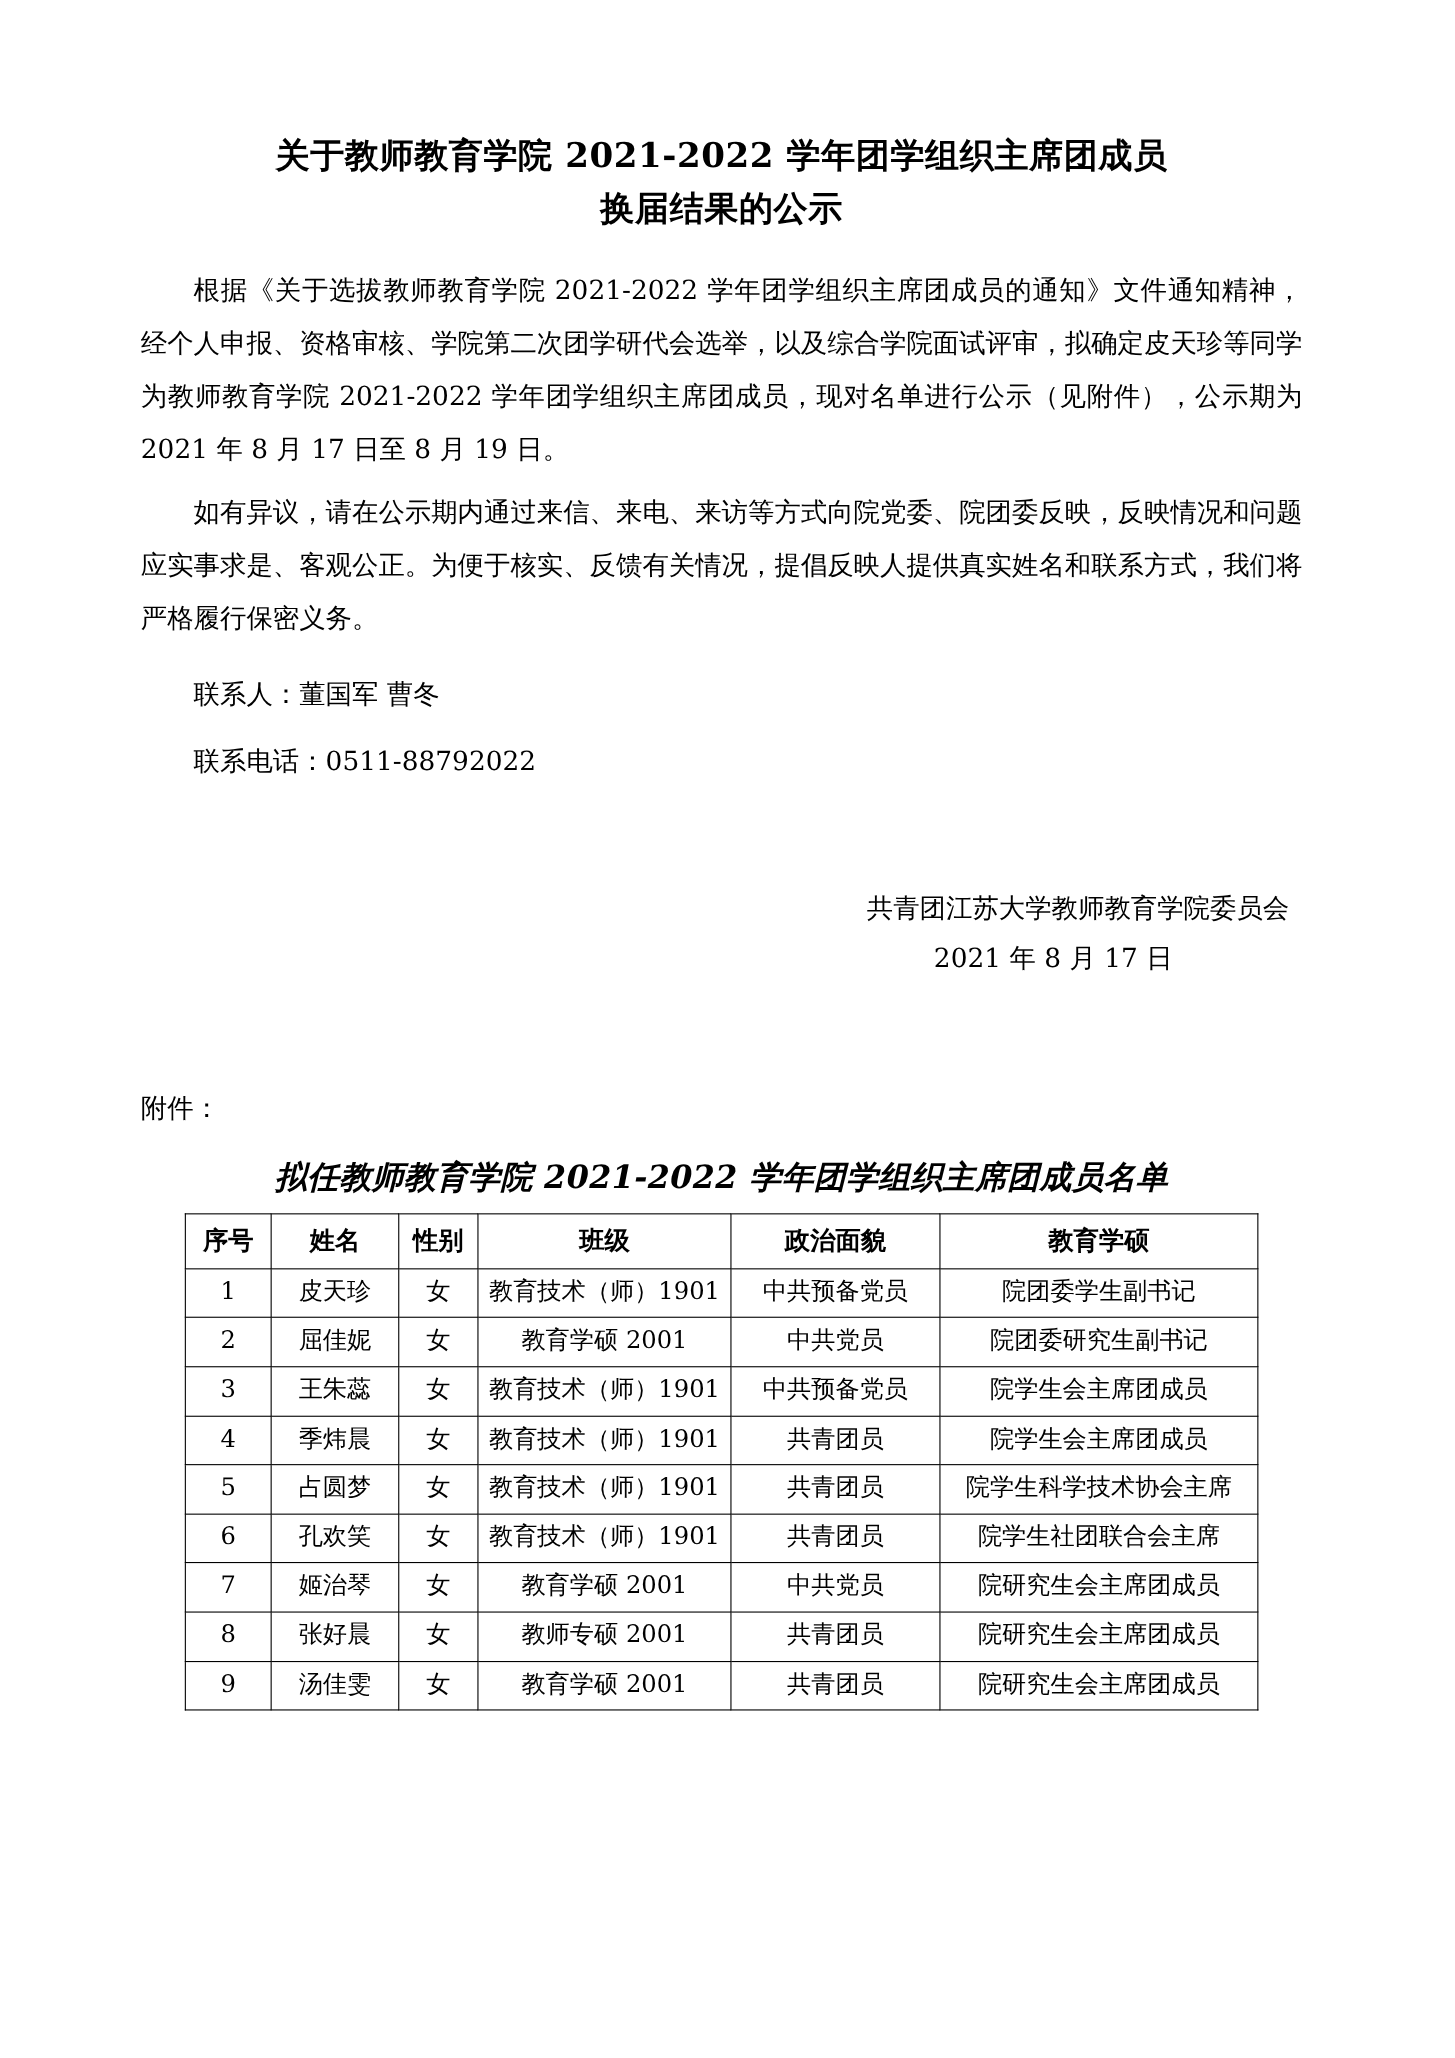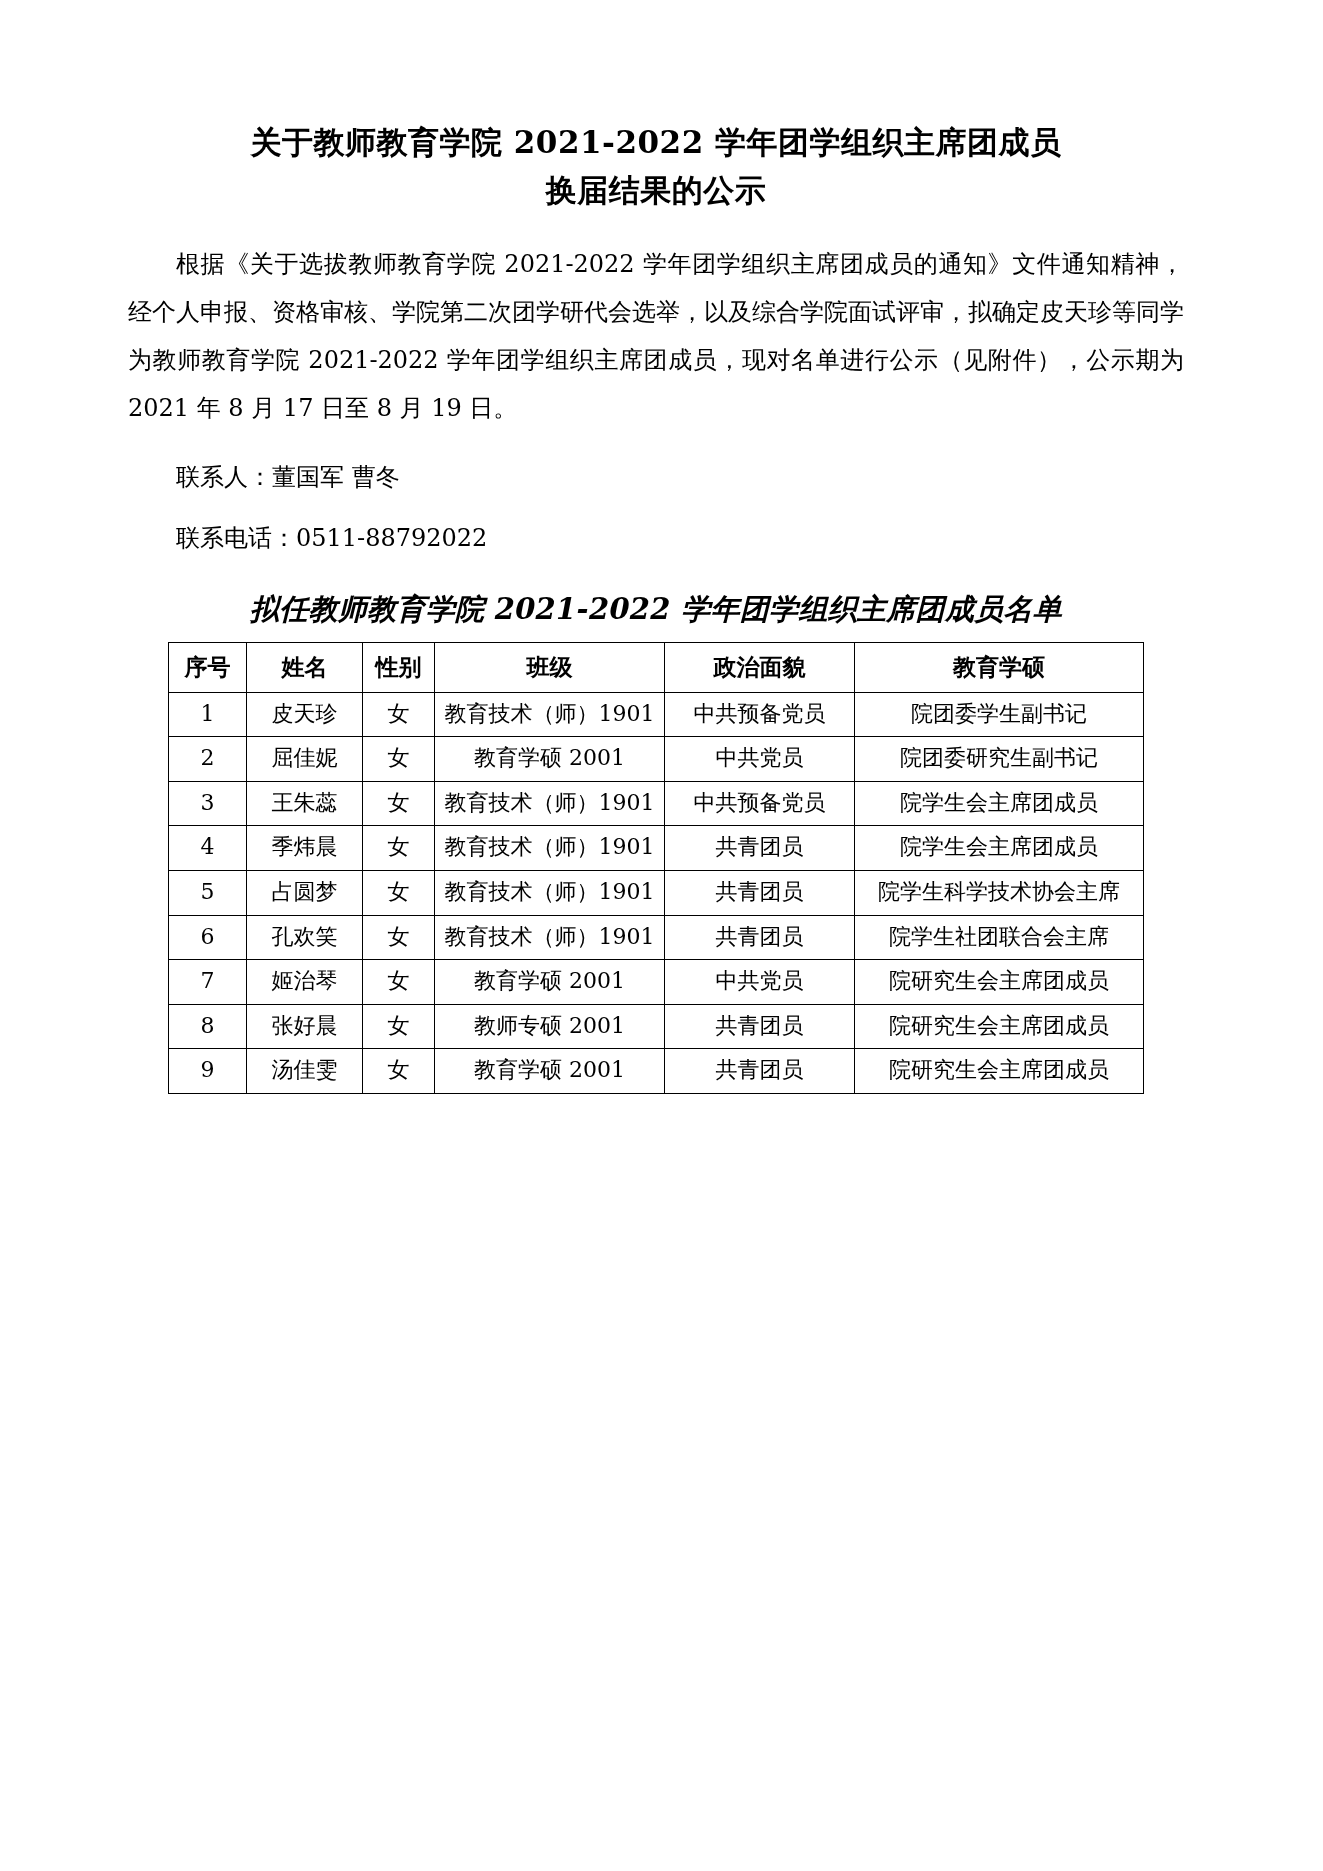--- a/index.html
+++ b/index.html
@@ -112,26 +112,32 @@
 <body>
 
 <div class="page">
 
   <h1 class="doc-title">
     <span class="line">关于教师教育学院 2021-2022 学年团学组织主席团成员</span>
     <span class="line">换届结果的公示</span>
   </h1>
 
   <p class="body-para">根据《关于选拔教师教育学院 2021-2022 学年团学组织主席团成员的通知》文件通知精神，经个人申报、资格审核、学院第二次团学研代会选举，以及综合学院面试评审，拟确定皮天珍等同学为教师教育学院 2021-2022 学年团学组织主席团成员，现对名单进行公示（见附件），公示期为 2021 年 8 月 17 日至 8 月 19 日。</p>
+  <p class="body-para tight">如有异议，请在公示期内通过来信、来电、来访等方式向院党委、院团委反映，反映情况和问题应实事求是、客观公正。为便于核实、反馈有关情况，提倡反映人提供真实姓名和联系方式，我们将严格履行保密义务。</p>
 
   <p class="contact-line first">联系人：董国军  曹冬</p>
   <p class="contact-line">联系电话：0511-88792022</p>
 
 
-
+  <div class="signature">
+    <span class="sig-org">共青团江苏大学教师教育学院委员会</span>
+    <span class="sig-date">2021 年 8 月 17 日</span>
+  </div>
+
+  <p class="attach-label">附件：</p>
 
   <h2 class="table-title">拟任教师教育学院 2021-2022 学年团学组织主席团成员名单</h2>
 
   <table class="roster">
     <colgroup>
       <col class="c-idx">
       <col class="c-name">
       <col class="c-gender">
       <col class="c-class">
       <col class="c-political">

